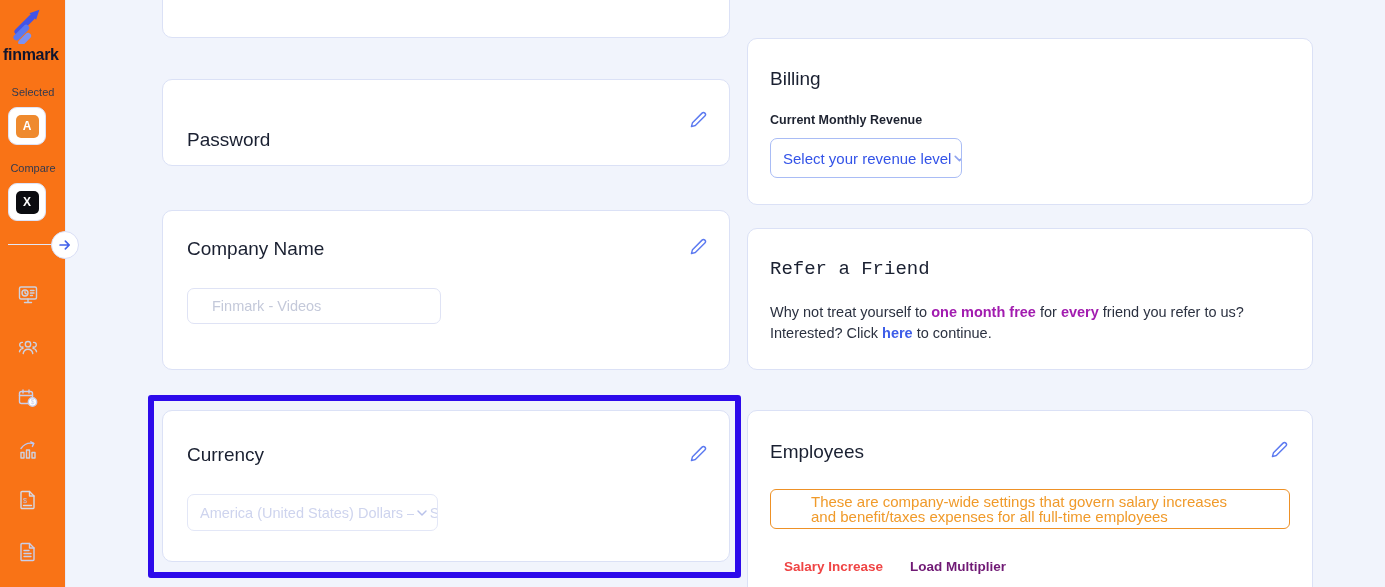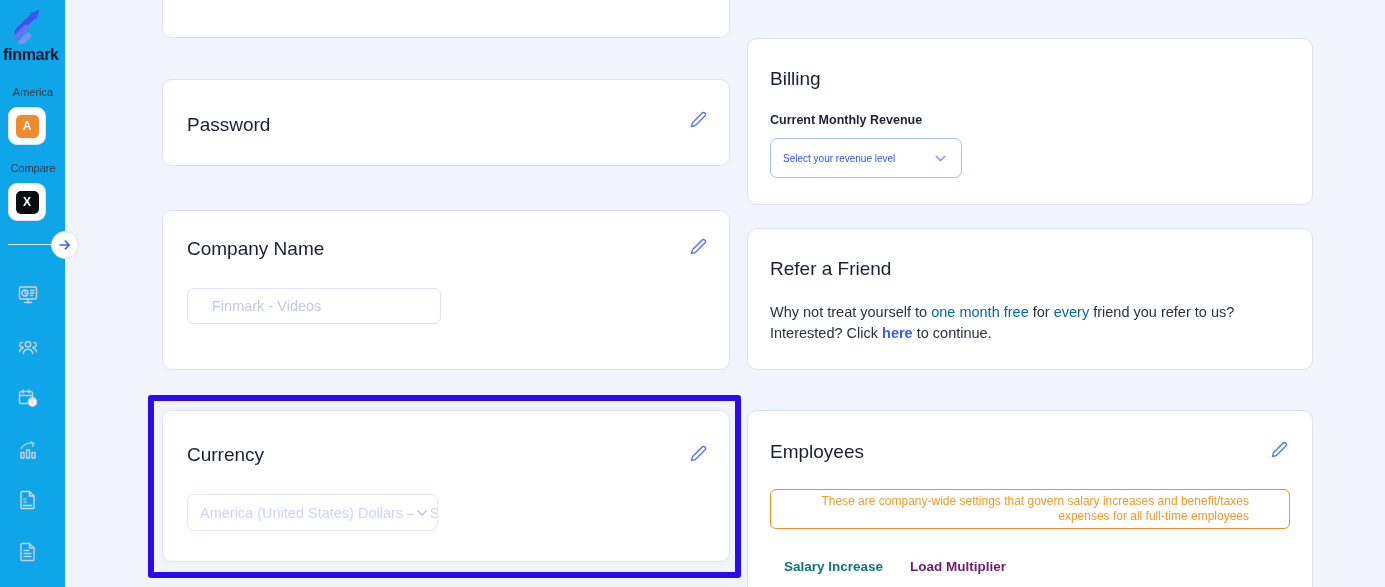--- a/index.html
+++ b/index.html
@@ -1,21 +1,21 @@
 <!DOCTYPE html>
 <html><head>
 <meta charset="utf-8">
 <style>
   * { margin:0; padding:0; box-sizing:border-box; }
   html,body { width:1385px; height:587px; }
   body { font-family:"Liberation Sans", sans-serif; }
   .screen { position:relative; width:1385px; height:587px; background:#f1f4fc; overflow:hidden; }
 
   
-  .sidebar { position:absolute; left:0; top:0; width:66px; height:587px; background:#0ea5e9; border-right:1px solid #e7eaf8; }
+  .sidebar { position:absolute; left:0; top:0; width:66px; height:587px; background:#f97316; border-right:1px solid #e7eaf8; }
   .logo { position:absolute; left:0; top:6px; width:66px; text-align:left; cursor:pointer; }
   .logo svg { display:block; margin-left:9px; }
   .logo-text { font-size:16px; font-weight:700; color:#10152e; letter-spacing:-0.3px; margin-left:3px; margin-top:2px; }
   .side-label { position:absolute; width:66px; text-align:center; font-size:11px; color:#333a4f; }
   .tile { position:absolute; left:8px; width:38px; height:38px; background:#fff; border:1px solid #dce2f7; border-radius:9px; display:flex; align-items:center; justify-content:center; cursor:pointer; }
   .tile-badge { width:23px; height:23px; border-radius:5px; display:flex; align-items:center; justify-content:center; font-size:12px; font-weight:700; color:#ffffff; }
   .badge-orange { background:#ef8a2e; }
   .badge-black { background:#0b0c10; }
   .side-divider { position:absolute; left:8px; top:244px; width:44px; height:1px; background:#e2e7f6; }
   .collapse-btn { position:absolute; left:51px; top:231px; width:28px; height:28px; border-radius:50%; background:#ffffff; border:1px solid #d9def5; display:flex; align-items:center; justify-content:center; cursor:pointer; z-index:6; }
@@ -25,59 +25,59 @@
   .card { position:absolute; background:#ffffff; border:1px solid #dbe1f6; border-radius:10px; }
   .card-title { position:absolute; left:24px; font-size:19px; font-weight:500; color:#1a2031; }
   .pencil-btn { position:absolute; right:22px; background:none; border:none; cursor:pointer; padding:0; line-height:0; }
 
   .text-input { position:absolute; left:24px; width:254px; height:36px; border:1px solid #dfe3f5; border-radius:7px; background:#fff; padding:0 24px; font-size:14.5px; color:#333a4f; font-family:"Liberation Sans", sans-serif; outline:none; }
   .text-input::placeholder { color:#c4c9da; }
 
   .select-box { position:absolute; height:37px; border-radius:7px; display:flex; align-items:center; padding:0 12px; cursor:pointer; background:#fff; white-space:nowrap; overflow:hidden; }
   .select-disabled { left:24px; width:251px; border:1px solid #e3e7f7; color:#ced4ee; font-size:14.5px; }
   .select-disabled .chev { position:absolute; right:7px; color:#b9c2ea; background:#fff; }
-  .select-active { left:22px; width:192px; height:40px; border:1.5px solid #a9bcf5; color:#3353e8; font-size:10px; justify-content:space-between; }
+  .select-active { left:22px; width:192px; height:40px; border:1.5px solid #a9bcf5; color:#3353e8; font-size:15px; justify-content:space-between; }
   .select-active .chev { color:#8fa4ef; }
   .chev { line-height:0; }
 
   .subscribe-btn { position:absolute; right:23px; width:120px; height:38px; border:none; border-radius:7px; background:#cdd6f5; color:#eef1fc; font-size:14px; font-weight:600; font-family:"Liberation Sans", sans-serif; cursor:default; }
 
   .field-label { position:absolute; left:22px; font-size:12.5px; font-weight:700; color:#1d2230; }
 
   .refer-text { position:absolute; left:22px; right:22px; font-size:14.5px; color:#2b3140; line-height:20.5px; }
-  .refer-text b { font-weight:400; color:#0369a1; }
+  .refer-text b { font-weight:700; color:#a21caf; }
   .link { color:#3d5de8; font-weight:600; cursor:pointer; }
 
   .notice { position:absolute; left:22px; right:22px; top:78px; min-height:36px; border:1px solid #ee9126; border-radius:6px; display:flex; align-items:center; justify-content:center; padding:4px 40px; }
-  .notice span { font-size:12px; line-height:15px; color:#f09a2a; text-align:right; }
+  .notice span { font-size:15px; line-height:15px; color:#f09a2a; text-align:left; }
 
   .tabs { position:absolute; left:36px; top:148px; display:flex; gap:27px; }
   .tab { font-size:13.5px; font-weight:700; cursor:pointer; }
-  .tab-active { color:#0f766e; }
+  .tab-active { color:#ef4444; }
   .tab-inactive { color:#701a75; }
 
   .highlight-box { position:absolute; left:148px; top:395px; width:593px; height:183px; border:6px solid #2d0aeb; border-radius:3px; pointer-events:none; z-index:5; }
 </style>
 </head>
 <body>
 
 <div class="screen">
 
   <aside class="sidebar">
     <div class="logo">
       <svg width="38" height="38" viewBox="0 0 38 40">
         <path d="M8 27L23 12" stroke="#4254e8" stroke-width="6.5" stroke-linecap="round" fill="none"></path>
         <polygon points="31,4 27.5,14.5 20.5,7.5" fill="#4254e8"></polygon>
         <path d="M7 33L17 23" stroke="#5b78f0" stroke-width="6.5" stroke-linecap="round" fill="none"></path>
         <path d="M12 38.5L19 31.5" stroke="#7c92f3" stroke-width="6.5" stroke-linecap="round" fill="none"></path>
       </svg>
       <div class="logo-text">finmark</div>
     </div>
 
-    <div class="side-label" style="top:86px;">America</div>
+    <div class="side-label" style="top:86px;">Selected</div>
     <div class="tile" style="top:107px;">
       <span class="tile-badge badge-orange">A</span>
     </div>
 
     <div class="side-label" style="top:162px;">Compare</div>
     <div class="tile" style="top:183px;">
       <span class="tile-badge badge-black">X</span>
     </div>
 
     <div class="side-divider"></div>
@@ -135,21 +135,21 @@
 
   <button class="collapse-btn">
     <svg width="14" height="14" viewBox="0 0 20 20" fill="none" stroke="#4161ea" stroke-width="2.4" stroke-linecap="round" stroke-linejoin="round">
       <path d="M3 10h12.5M10.5 4.5L16 10l-5.5 5.5"></path>
     </svg>
   </button>
 
   <div class="card" style="left:162px; top:-54px; width:568px; height:92px;"></div>
 
   <section class="card" style="left:162px; top:79px; width:568px; height:87px;">
-    <h2 class="card-title" style="top:34px;">Password</h2>
+    <h2 class="card-title" style="top:49px;">Password</h2>
     <button class="pencil-btn" style="top:31px;">
       <svg width="17" height="17" viewBox="0 0 24 24" fill="none" stroke="#5b79f0" stroke-width="2" stroke-linecap="round" stroke-linejoin="round">
         <path d="M17 3a2.8 2.8 0 1 1 4 4L7.5 20.5 2 22l1.5-5.5L17 3z"></path>
       </svg>
     </button>
   </section>
 
   <section class="card" style="left:162px; top:210px; width:568px; height:160px;">
     <h2 class="card-title" style="top:27px;">Company Name</h2>
     <button class="pencil-btn" style="top:27px;">
@@ -186,21 +186,21 @@
       <span>Select your revenue level</span>
       <span class="chev">
         <svg width="17" height="17" viewBox="0 0 24 24" fill="none" stroke="currentColor" stroke-width="2.2" stroke-linecap="round" stroke-linejoin="round">
             <path d="M6 9l6 6 6-6"></path>
           </svg>
       </span>
     </div>
   </section>
 
   <section class="card" style="left:747px; top:228px; width:566px; height:142px;">
-    <h2 class="card-title" style="left:22px; top:29px;">Refer a Friend</h2>
+    <h2 class="card-title" style="left:22px; top:29px;font-family:Liberation Mono, monospace;">Refer a Friend</h2>
     <p class="refer-text" style="top:73px;">
       <span>Why not treat yourself to </span><b>one month free</b><span> for </span><b>every</b><span> friend you refer to us?</span><br>
       <span>Interested? Click </span><span class="link">here</span><span> to continue.</span>
     </p>
   </section>
 
   <section class="card" style="left:747px; top:410px; width:566px; height:212px;">
     <h2 class="card-title" style="left:22px; top:30px;">Employees</h2>
     <button class="pencil-btn" style="right:24px; top:30px;">
       <svg width="17" height="17" viewBox="0 0 24 24" fill="none" stroke="#5b79f0" stroke-width="2" stroke-linecap="round" stroke-linejoin="round">

